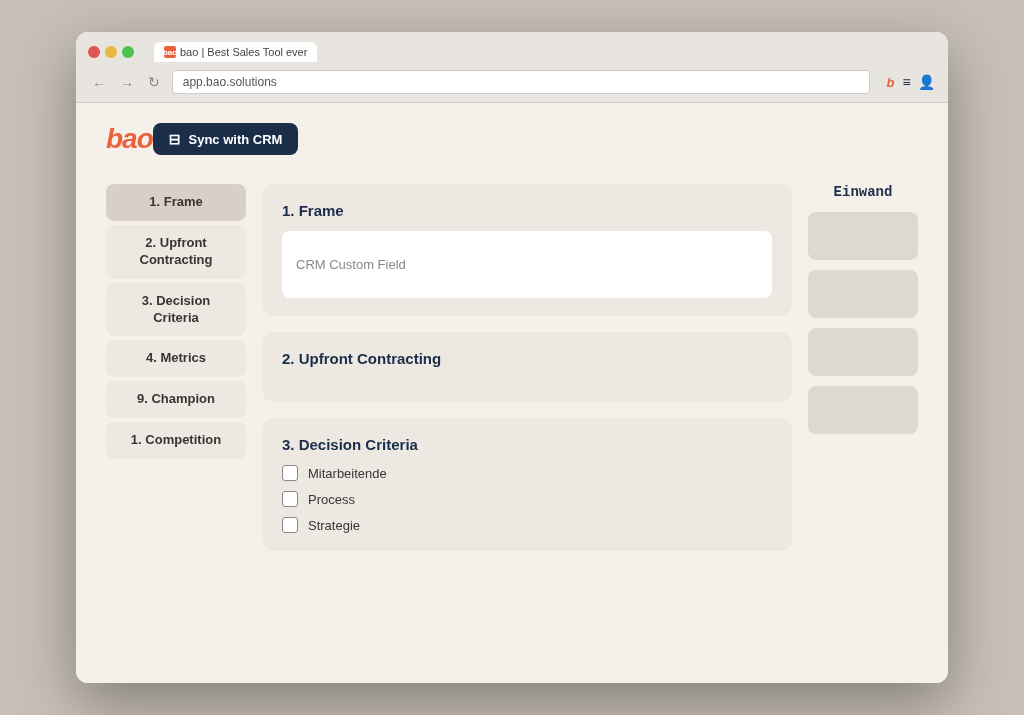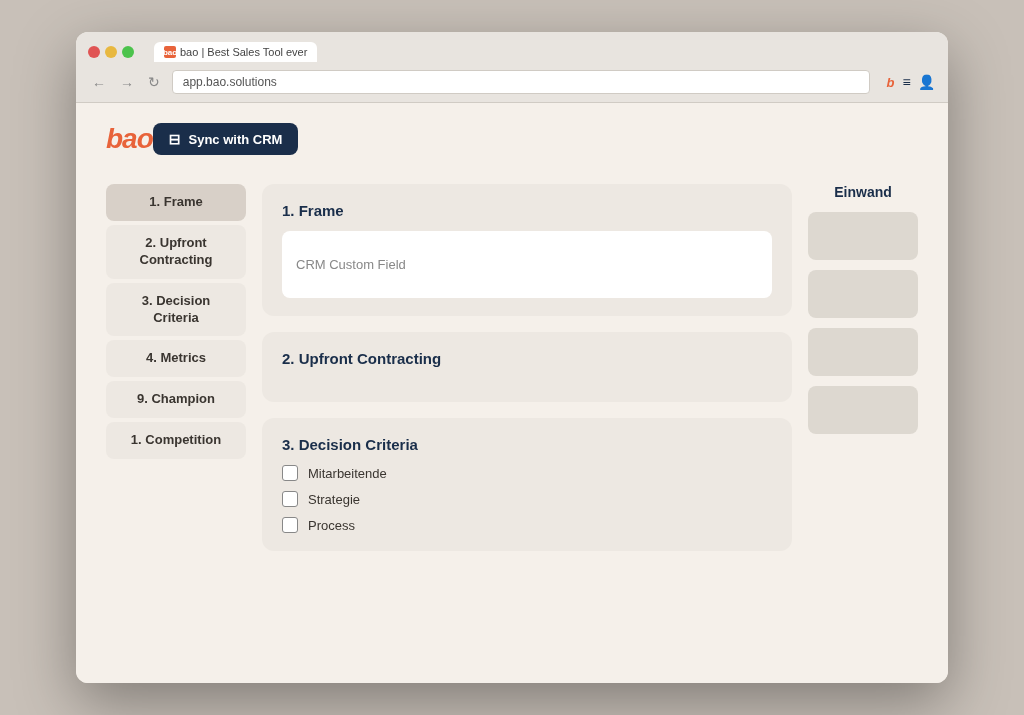--- a/index.html
+++ b/index.html
@@ -270,20 +270,21 @@
       border: 1.5px solid #888;
       border-radius: 3px;
       background: #fff;
       flex-shrink: 0;
     }
 
     
     .right-panel {
       width: 110px;
       flex-shrink: 0;
+      font-family: Liberation Mono, monospace;
     }
 
     .panel-title {
       font-size: 14px;
       font-weight: 700;
       color: #1a2e4a;
       text-align: center;
       margin-bottom: 12px;
     }
 
@@ -381,25 +382,25 @@
 
         <div class="section-card decision-section">
           <div class="section-title">3. Decision Criteria</div>
           <div class="checkbox-list">
             <div class="checkbox-item">
               <div class="checkbox-box"></div>
               <span>Mitarbeitende</span>
             </div>
             <div class="checkbox-item">
               <div class="checkbox-box"></div>
-              <span>Strategie</span>
+              <span>Process</span>
             </div>
             <div class="checkbox-item">
               <div class="checkbox-box"></div>
-              <span>Process</span>
+              <span>Strategie</span>
             </div>
           </div>
         </div>
 
       </div>
 
       <div class="right-panel">
         <div class="panel-title">Einwand</div>
         <div class="panel-cards">
           <div class="panel-card"></div>

